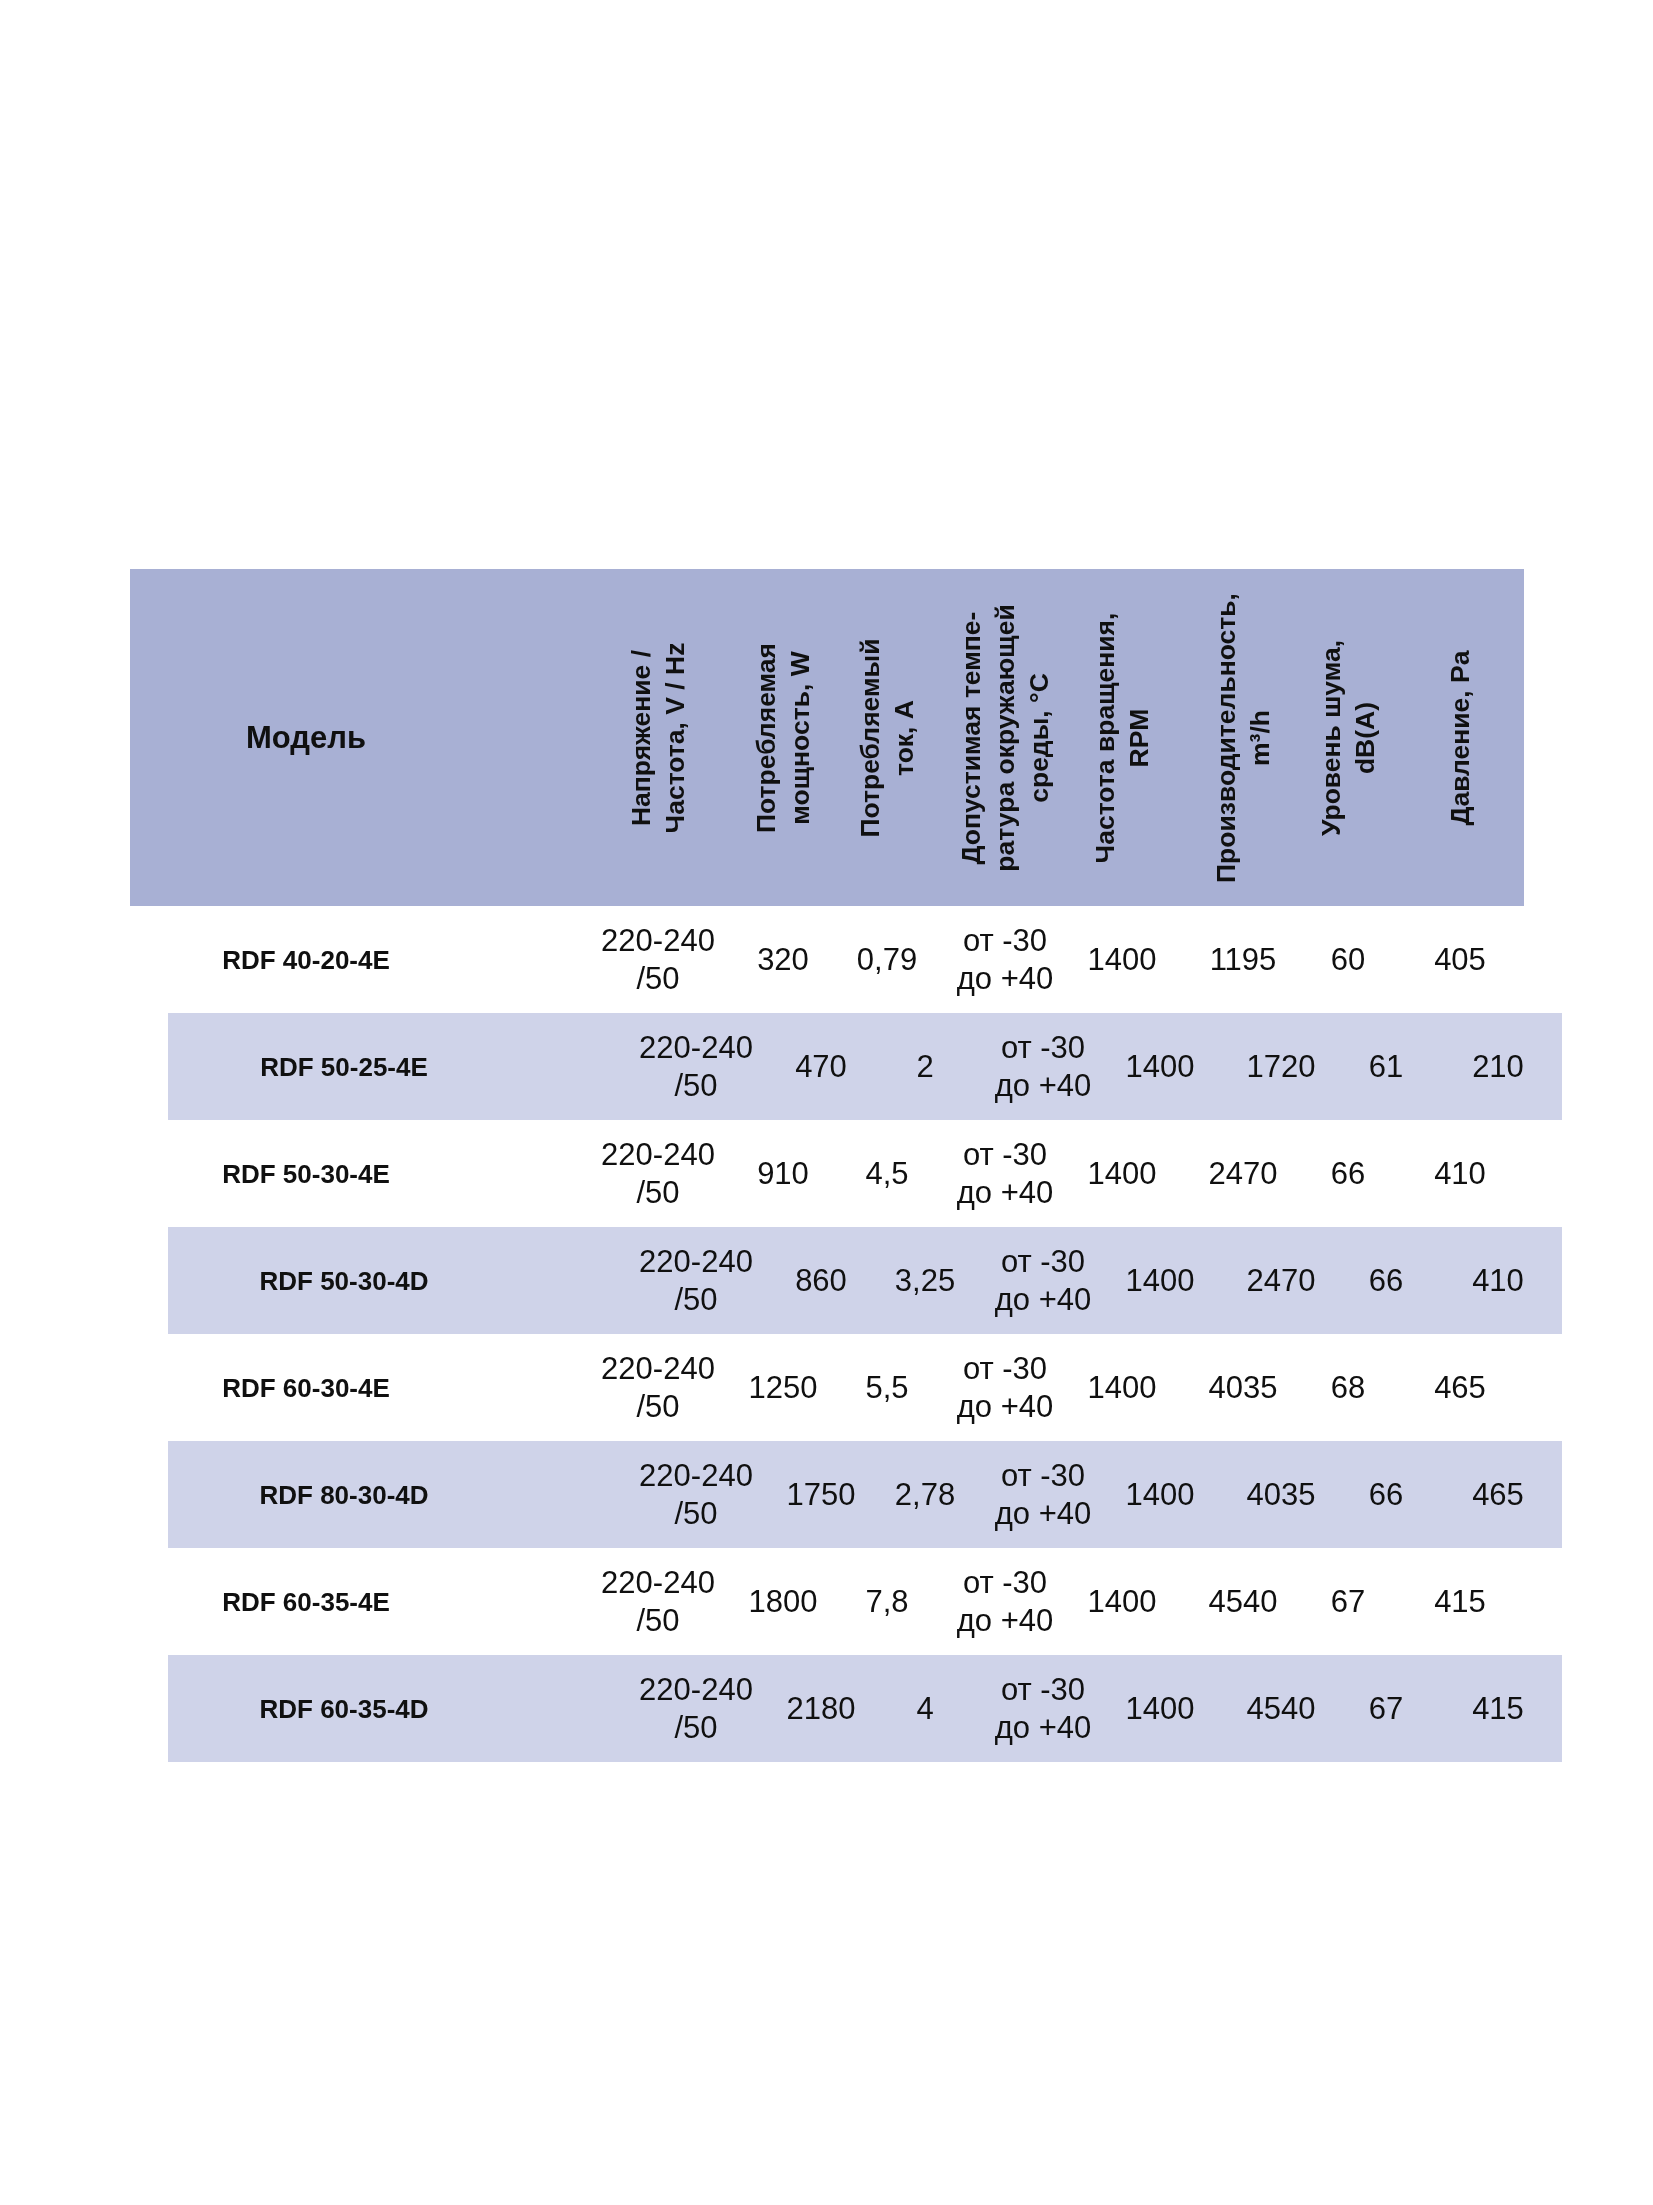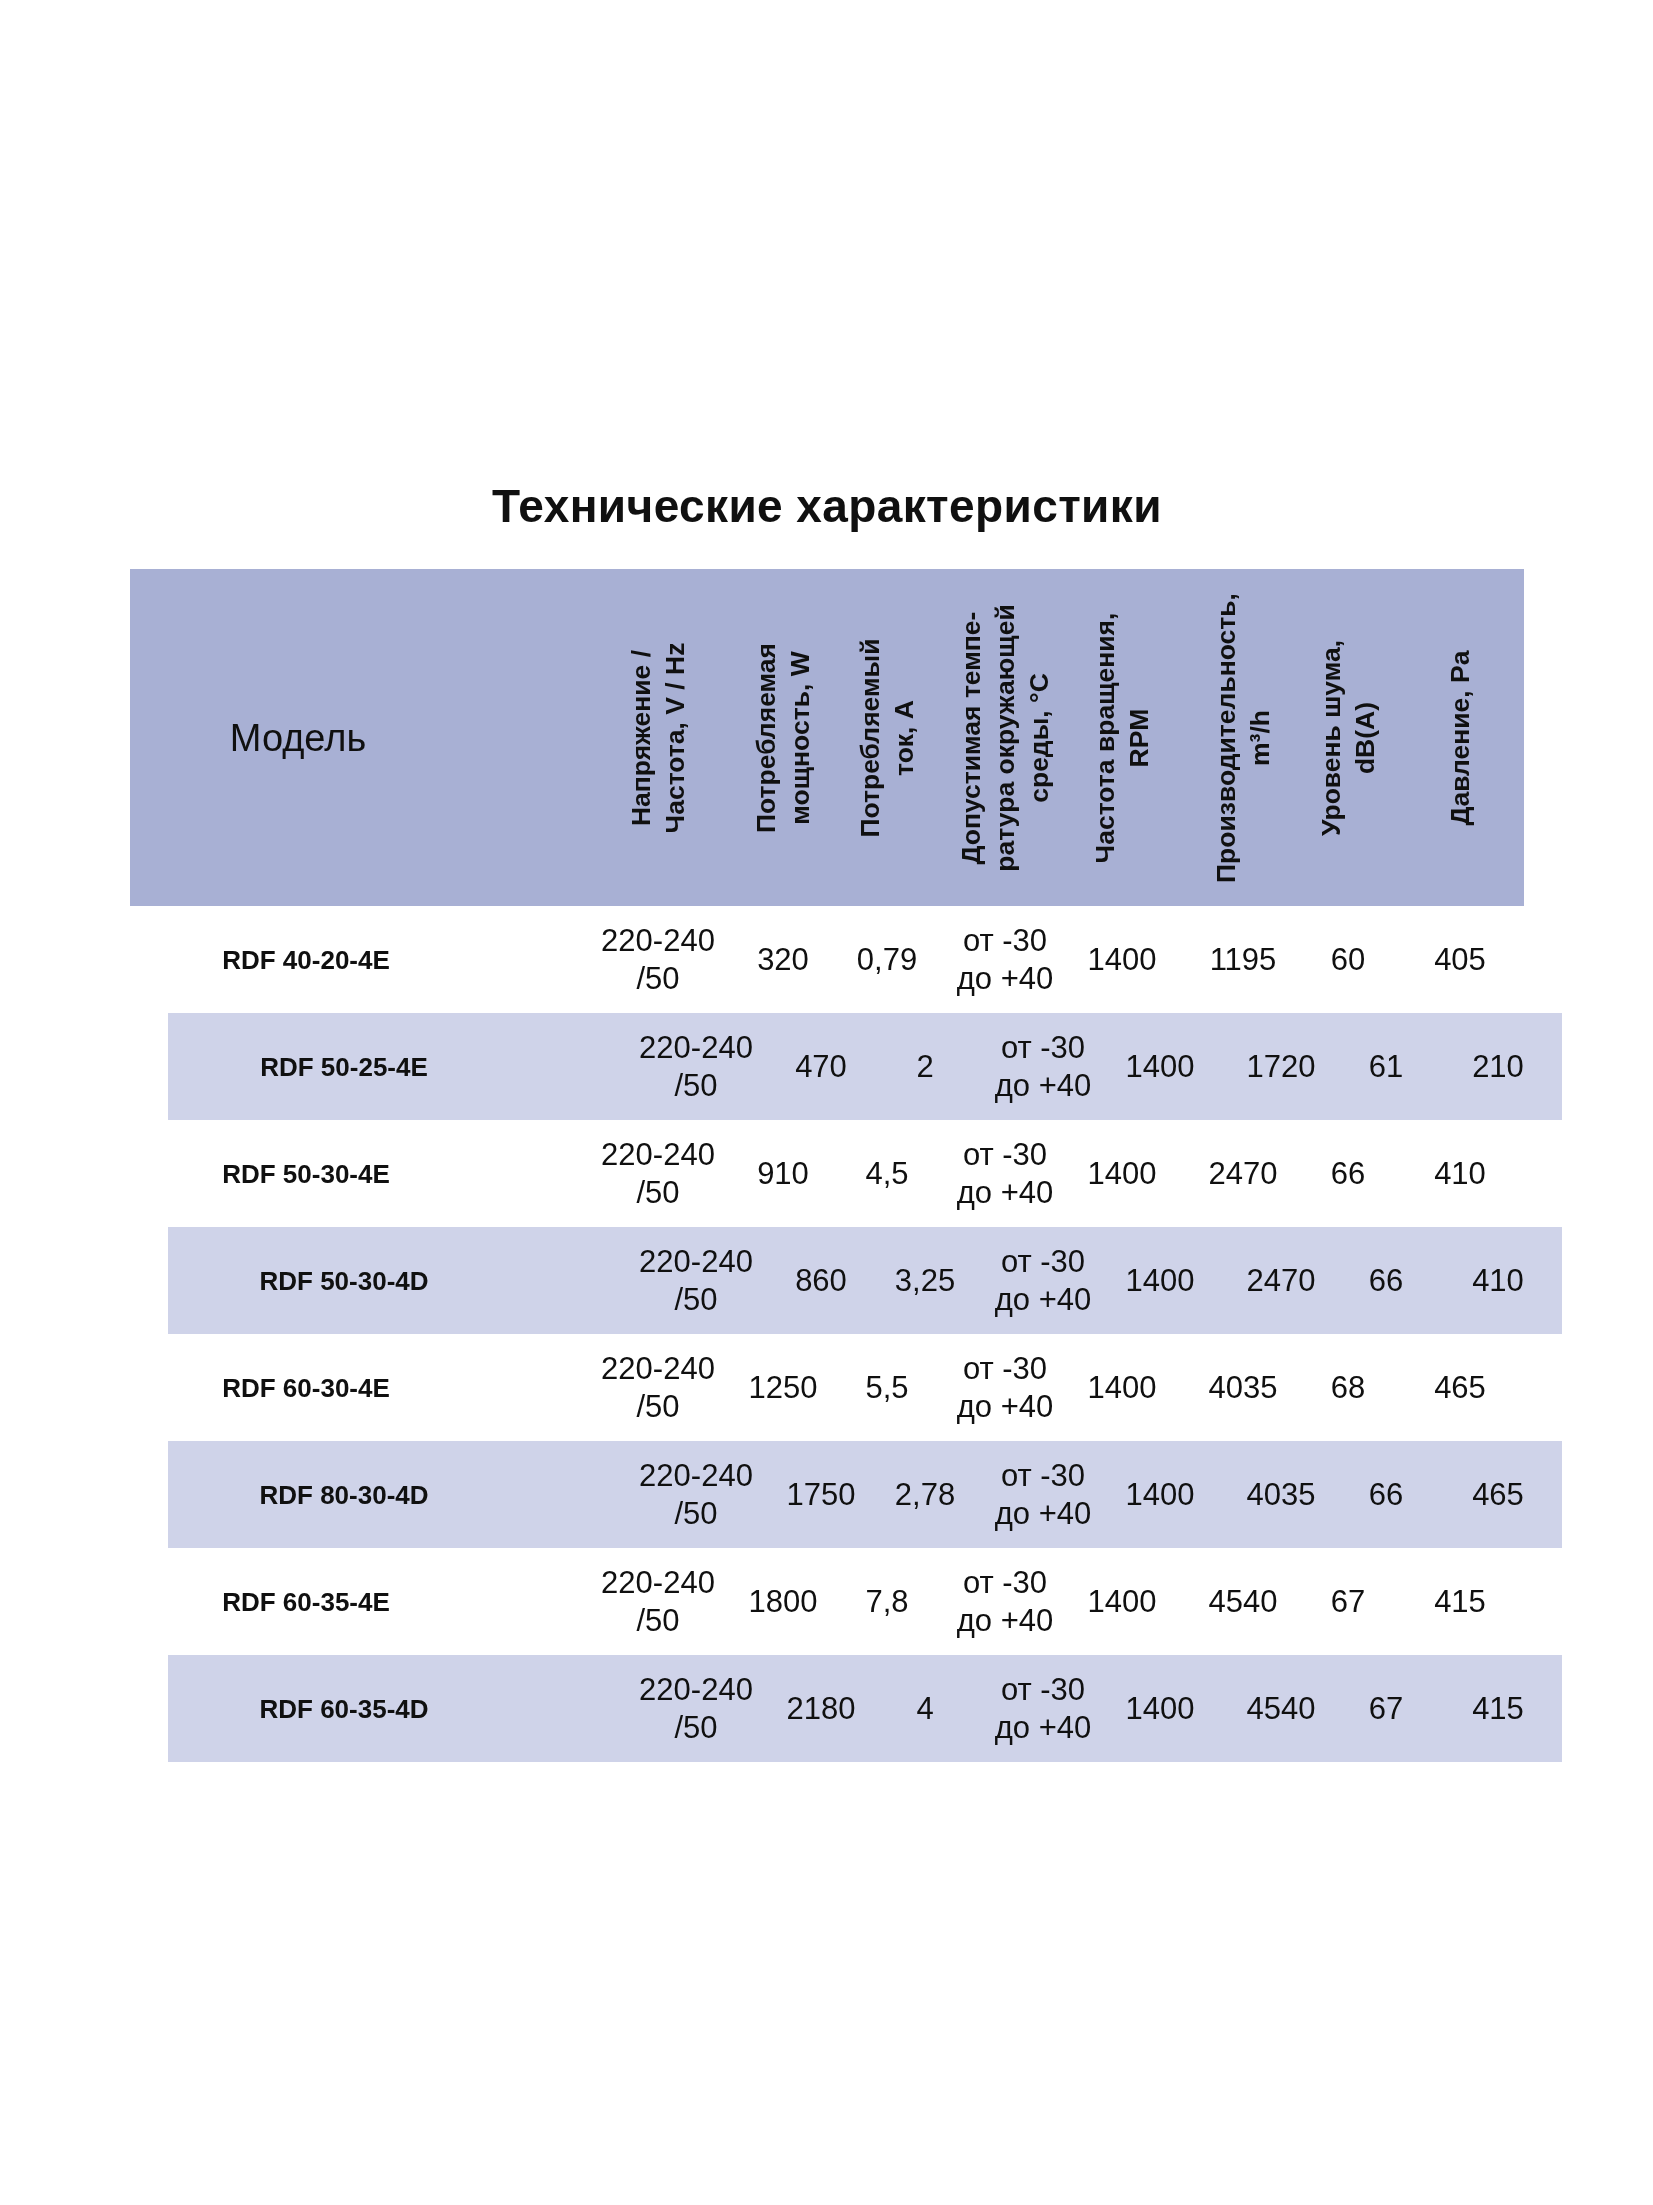--- a/index.html
+++ b/index.html
@@ -30,25 +30,25 @@
     width:1394px;
   }
   .thead{
     position:relative;
     width:1394px;
     height:337px;
     background:#a8b0d4;
   }
   .hmodel{
     position:absolute;
-    left:168px;
+    left:176px;
     top:50%;
     transform:translate(-50%,-50%);
-    font-size:38px;
-    font-weight:400;
+    font-size:31px;
+    font-weight:700;
     white-space:nowrap;
   }
   .hcell{
     position:absolute;
     top:0;
     width:132px;
     height:337px;
     margin-left:-66px; 
   }
   .rot{
@@ -93,21 +93,20 @@
   .c5{ left:992px; }
   .c6{ left:1113px; }
   .c7{ left:1218px; }
   .c8{ left:1330px; }
 </style>
 </head>
 <body>
 
 <div id="page">
 
-  <div class="title">Технические характеристики</div>
 
   <div class="table">
 
     <div class="thead">
       <div class="hmodel">Модель</div>
       <div class="hcell c1">
           <div class="rot">Напряжение /
 Частота, V / Hz</div>
         </div>
       <div class="hcell c2">

